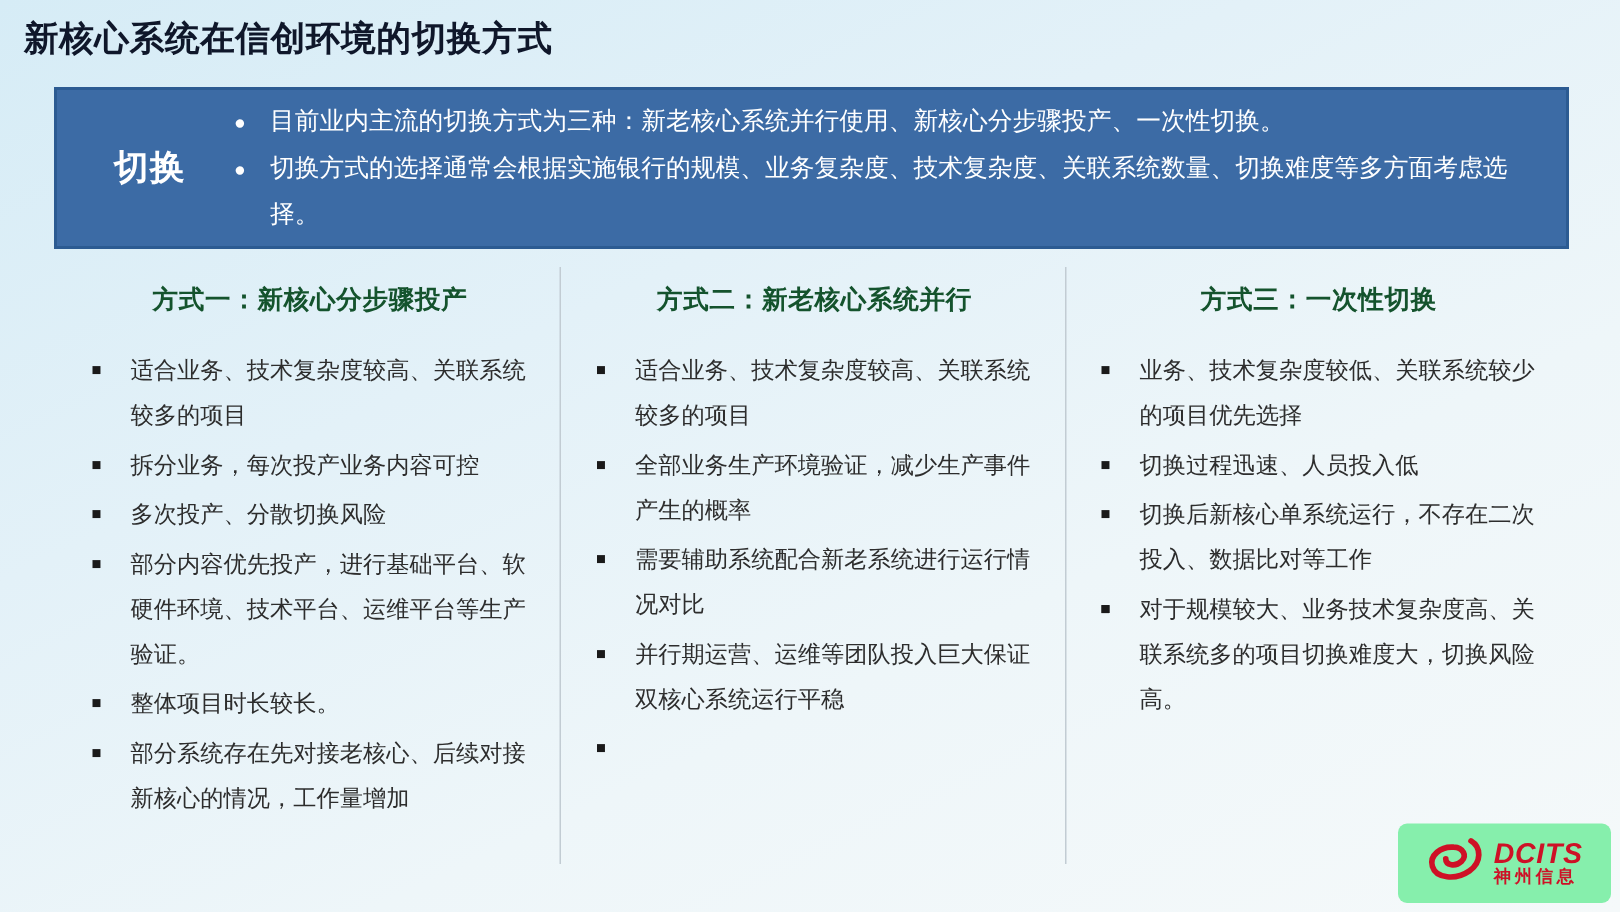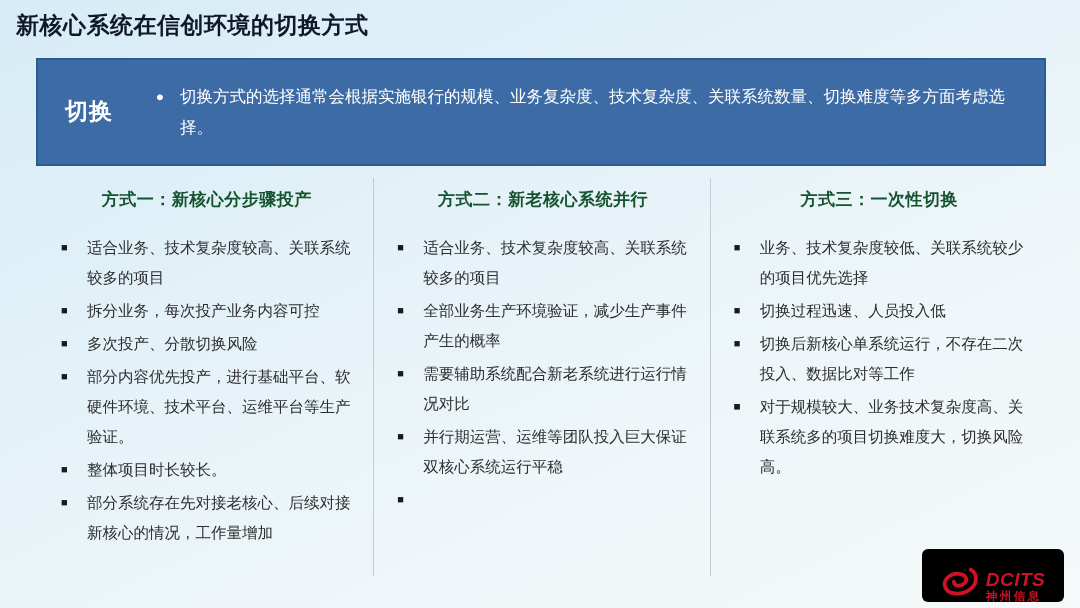--- a/index.html
+++ b/index.html
@@ -23,21 +23,21 @@
     position: absolute;
     left: 36px; top: 58px;
     width: 1010px; height: 108px;
     background: #3c6ba5;
     border: 2px solid #2c5b92;
     display: flex;
     align-items: stretch;
   }
   .banner-label {
     width: 118px;
-    padding-left: 27px;
+    padding-left: 38px;
     display: flex;
     flex-direction: column;
     justify-content: center;
     color: #ffffff;
     font-size: 23px;
     font-weight: bold;
     line-height: 1.3;
     letter-spacing: 1px;
   }
   .banner-bullets {
@@ -95,26 +95,26 @@
     margin-bottom: 3px;
   }
   .column-list .marker {
     position: absolute;
     left: 1px; top: -1px;
     font-size: 11px;
     color: #1a1a1a;
   }
   .logo-box {
     position: absolute;
-    right: 16px; bottom: 6px;
+    right: 6px; bottom: 6px;
     width: 142px; height: 53px;
-    background: #000000;
+    background: #86efac;
     border-radius: 6px;
     display: flex;
-    align-items: flex-end;
+    align-items: center;
     justify-content: center;
     gap: 7px;
   }
   .logo-swirl { transform: rotate(-8deg); }
   .logo-text { display: flex; flex-direction: column; line-height: 1.05; }
   .logo-brand {
     font-size: 19px;
     font-weight: bold;
     font-style: italic;
     color: #ce1126;
@@ -130,21 +130,21 @@
 </head>
 <body>
 
 <div class="slide-title">新核心系统在信创环境的切换方式</div>
 
 <div class="banner">
   <div class="banner-label">
       <span>切换</span>
     </div>
   <ul class="banner-bullets">
-      <li><span class="marker">●</span></li>
+      <li><span class="marker">●</span><span>目前业内主流的切换方式为三种：新老核心系统并行使用、新核心分步骤投产、一次性切换。</span></li>
       <li><span class="marker">●</span><span>切换方式的选择通常会根据实施银行的规模、业务复杂度、技术复杂度、关联系统数量、切换难度等多方面考虑选择。</span></li>
     </ul>
 </div>
 
 <div class="columns">
   <div class="column">
     <div class="column-header">方式一：新核心分步骤投产</div>
     <ul class="column-list">
         <li><span class="marker">■</span><span>适合业务、技术复杂度较高、关联系统较多的项目</span></li>
         <li><span class="marker">■</span><span>拆分业务，每次投产业务内容可控</span></li>

